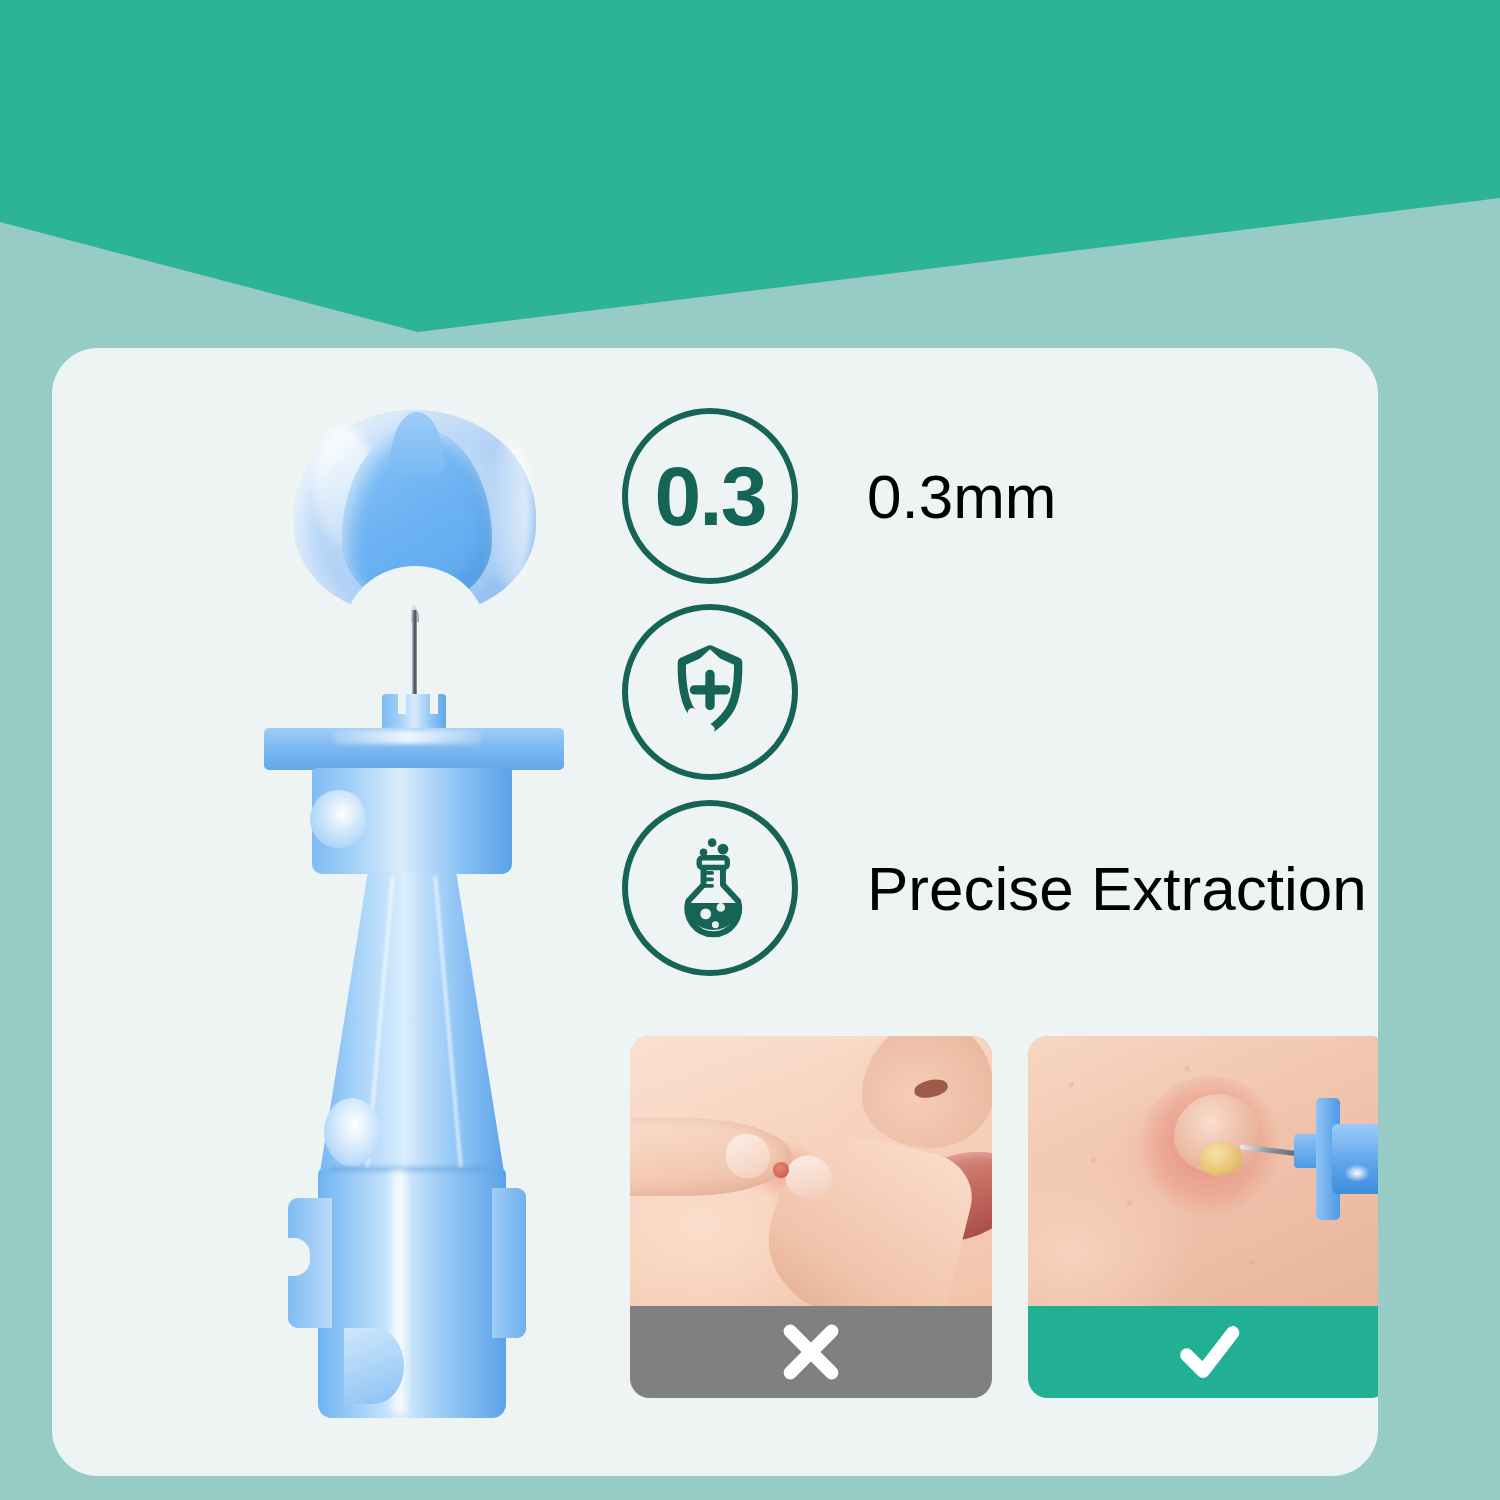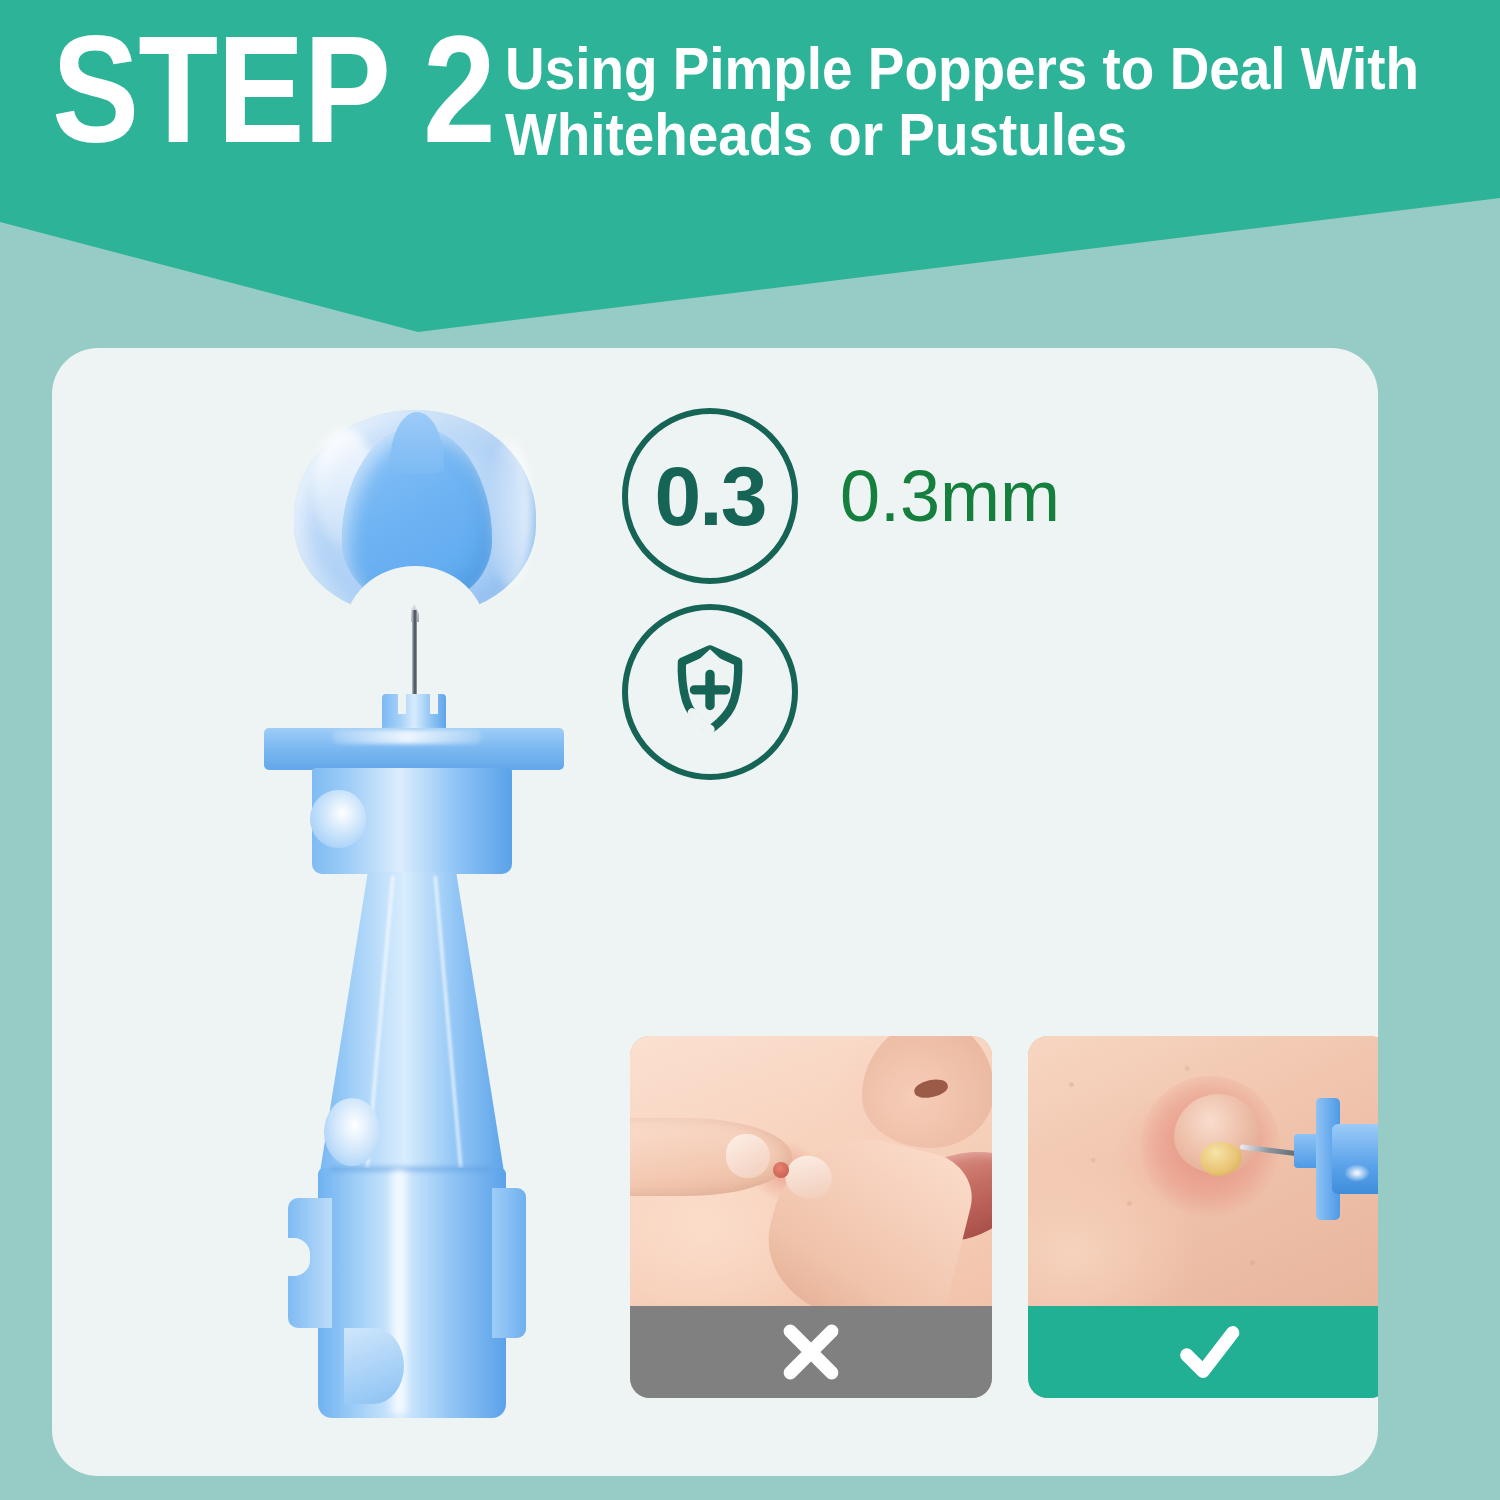--- a/index.html
+++ b/index.html
@@ -294,23 +294,23 @@
     justify-content: center;
     color: #166455;
   }
   .feature-icon.num {
     font-size: 84px;
     font-weight: bold;
     letter-spacing: -2px;
     font-family: "Liberation Sans", sans-serif;
   }
   .feature-label {
-    margin-left: 42px;
-    font-size: 72px;
-    color: #15803d;
+    margin-left: 69px;
+    font-size: 62px;
+    color: #000000;
     font-family: "Liberation Sans", sans-serif;
     font-weight: normal;
     white-space: nowrap;
   }
 
   
   .compare {
     position: absolute;
     left: 578px; top: 688px;
     width: 760px;
@@ -483,24 +483,20 @@
   .verdict.good { background: #22b095; }
   .mark { width: 74px; height: 74px; }
 </style>
 </head>
 <body>
 
 <div id="root">
 
   <div class="header-band"></div>
 
-  <div class="header-inner">
-    <div class="step-label">STEP 2</div>
-    <div class="header-title">Using Pimple Poppers to Deal With Whiteheads or Pustules</div>
-  </div>
 
   <div class="card">
 
     <div class="product">
       <div class="cap-outer"></div>
       <div class="cap-sheen"></div>
       <div class="cap-rim"></div>
       <div class="cap-drop"></div>
       <div class="cap-drop-tip"></div>
       <div class="cap-notch"></div>
@@ -543,20 +539,37 @@
         <div class="feature-icon">
           <svg width="104" height="104" viewBox="0 0 100 100" fill="none" aria-hidden="true">
             <path d="M50 9 L23 21 C23 21 21 55 33 70 C39 78 45 83 50 86 C55 83 61 78 67 70 C79 55 77 21 77 21 Z" stroke="#166455" stroke-width="8" stroke-linejoin="round" fill="none"></path>
             <path d="M50 9 L38 20 L50 26 L62 20 Z" fill="#edf4f3"></path>
             <path d="M50 33 L50 63 M35 48 L65 48" stroke="#166455" stroke-width="9" stroke-linecap="round"></path>
             <path d="M33 70 C39 78 45 83 50 86" stroke="#edf4f3" stroke-width="9" stroke-linecap="round" fill="none"></path>
           </svg>
         </div>
       </div>
 
+      <div class="feature-row">
+        <div class="feature-icon">
+          <svg width="108" height="108" viewBox="0 0 100 100" fill="none" aria-hidden="true">
+            <circle cx="52" cy="8" r="4" fill="#166455"></circle>
+            <circle cx="62" cy="14" r="5" fill="#166455"></circle>
+            <circle cx="44" cy="17" r="3.5" fill="#166455"></circle>
+            <rect x="40" y="22" width="26" height="9" rx="3" stroke="#166455" stroke-width="5" fill="none"></rect>
+            <path d="M44 31 L44 47 L30 62 A24 24 0 1 0 76 62 L62 47 L62 31" stroke="#166455" stroke-width="5.5" stroke-linejoin="round" fill="none"></path>
+            <path d="M28 64 A24 24 0 0 0 78 64 Z" fill="#166455"></path>
+            <circle cx="46" cy="74" r="5" fill="#edf4f3"></circle>
+            <circle cx="60" cy="68" r="4" fill="#edf4f3"></circle>
+            <circle cx="55" cy="84" r="3.2" fill="#edf4f3"></circle>
+            <path d="M44 36 L52 36 M44 42 L52 42 M44 48 L52 48" stroke="#166455" stroke-width="3.4" stroke-linecap="round"></path>
+          </svg>
+        </div>
+        <div class="feature-label">Precise Extraction</div>
+      </div>
 
     </div>
 
     <div class="compare">
 
       <div class="compare-card">
         <div class="photo-area">
           <div class="skinA"></div>
           <div class="noseA"></div>
           <div class="nostrilA"></div>

